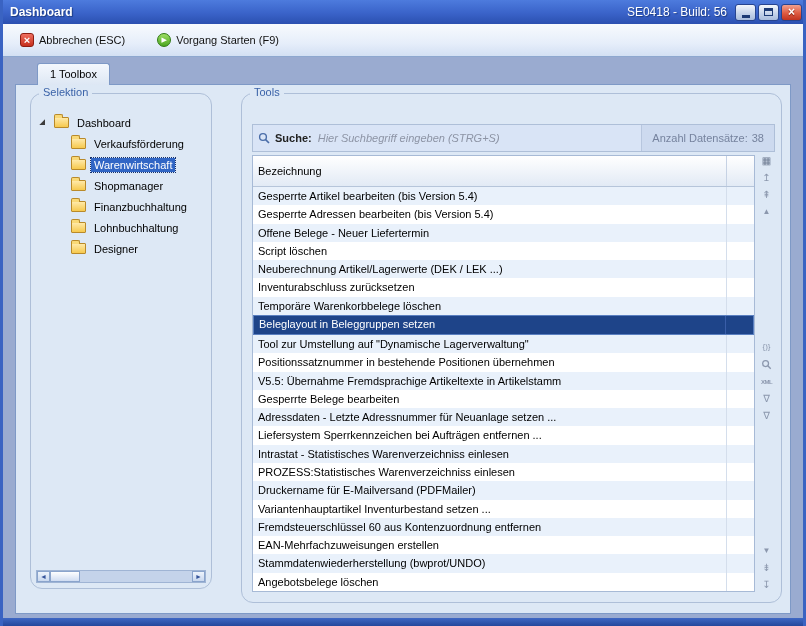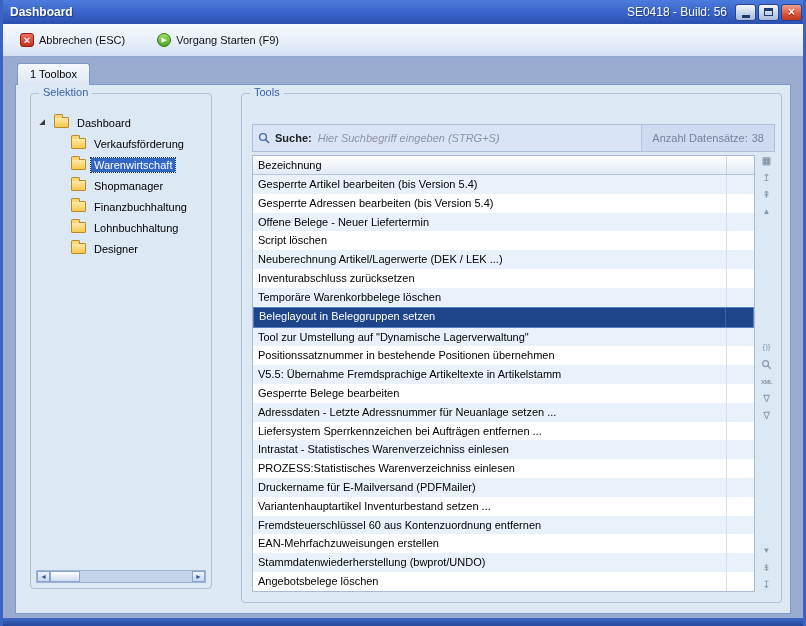--- a/index.html
+++ b/index.html
@@ -33,28 +33,28 @@
             border:1px solid transparent; border-radius:3px; cursor:default; }
   .icon-cancel { width:14px; height:14px; border-radius:3px; border:1px solid #8d1d12;
                  background:linear-gradient(180deg,#ef6f60,#c62f1d); color:#fff; font-weight:bold;
                  font-size:11px; line-height:12px; text-align:center; }
   .icon-start { width:14px; height:14px; border-radius:50%; border:1px solid #2f7a12;
                 background:linear-gradient(180deg,#9ede63,#4ca621); color:#fff; font-size:7px;
                 line-height:12px; text-align:center; }
 
   
   .client { position:absolute; top:57px; left:0; right:0; bottom:8px; background:#9aabd0; }
-  .tab { position:absolute; top:6px; left:14px; height:22px; padding:0 12px; font-size:11px;
+  .tab { position:absolute; top:6px; left:34px; height:22px; padding:0 12px; font-size:11px;
          line-height:21px; color:#000; background:linear-gradient(180deg,#f4f8fd,#dde7f4);
          border:1px solid #7e99c6; border-bottom:none; border-radius:3px 3px 0 0; z-index:2; cursor:default; }
   .panel { position:absolute; top:27px; left:12px; right:12px; bottom:4px;
            background:#dde8f5; border:1px solid #7e99c6; }
 
   
-  .group { position:absolute; border:1px solid #aebfd8; border-radius:4px; }
+  .group { position:absolute; border:1px solid #aebfd8; border-radius:12px; }
   .group-legend { position:absolute; top:-8px; left:8px; background:#dde8f5; padding:0 4px;
                   font-size:11px; color:#3a62a8; }
   .group.selektion { left:14px; top:8px; width:182px; bottom:24px; }
   .group.tools { left:204px; top:8px; right:8px; bottom:10px;margin-left:21px; }
 
   
   .tree { position:absolute; left:6px; right:6px; top:18px; bottom:22px; overflow:hidden; }
   .tree-row { height:21px; display:flex; align-items:center; gap:5px; font-size:11px; cursor:default; }
   .tree-row.root { padding-left:4px; }
   .tree-row.child { padding-left:34px; }
@@ -84,21 +84,21 @@
   .search-icon-box { width:22px; display:flex; justify-content:center; }
   .search-label { font-weight:bold; color:#222; margin-right:6px; }
   .search-input { flex:1; border:none; outline:none; background:transparent; font-size:11px;
                   font-family:"Liberation Sans", sans-serif; color:#333; }
   .search-input::placeholder { font-style:italic; color:#8d94a5; opacity:1; }
   .count-box { height:100%; display:flex; align-items:center; gap:4px; padding:0 10px;
                background:#cddaef; border-left:1px solid #b7c6de; color:#76839e; font-size:11px; }
 
   .grid-wrap { height:437px; display:flex; }
   .grid { flex:1; display:flex; flex-direction:column; background:#fff; border:1px solid #a7bad6; }
-  .grid-header { height:19px; flex:none; display:flex; align-items:center;
+  .grid-header { height:31px; flex:none; display:flex; align-items:center;
                  background:linear-gradient(180deg,#ffffff,#e2eaf5); border-bottom:1px solid #b6c5da;
                  font-size:11px; color:#000; cursor:default; }
   .grid-header .hcell { flex:1; padding-left:5px; }
   .grid-header .htail { width:28px; height:100%; border-left:1px solid #c6d2e4; }
   .grid-rows { flex:1; display:flex; flex-direction:column; overflow:hidden; }
   .grid-row { flex:1; display:flex; align-items:stretch; font-size:11px; line-height:18px; cursor:default; }
   .grid-row:nth-child(odd) { background:#e9f1fb; }
   .grid-row .cell { flex:1; padding-left:5px; white-space:nowrap; overflow:hidden; }
   .grid-row .tail { width:28px; border-left:1px solid #d4deec; }
   .grid-row.selected { background:#1e4489; color:#fff; border:1px solid #5a7fc0; line-height:16px; }

